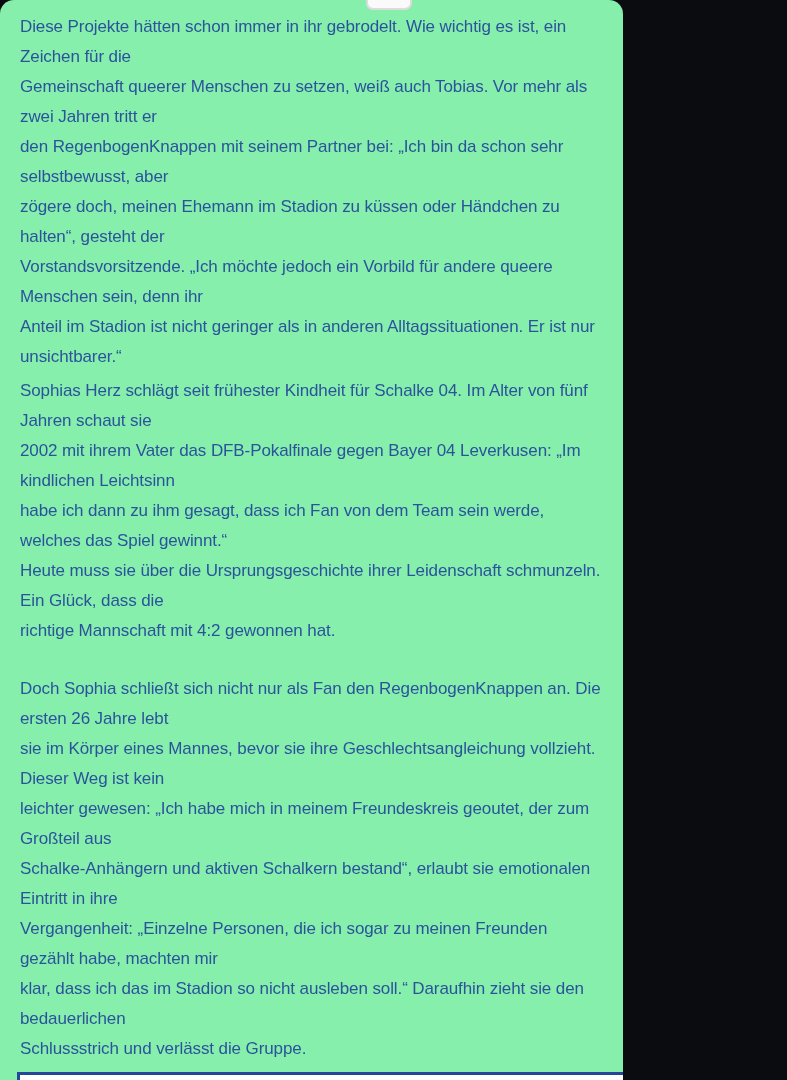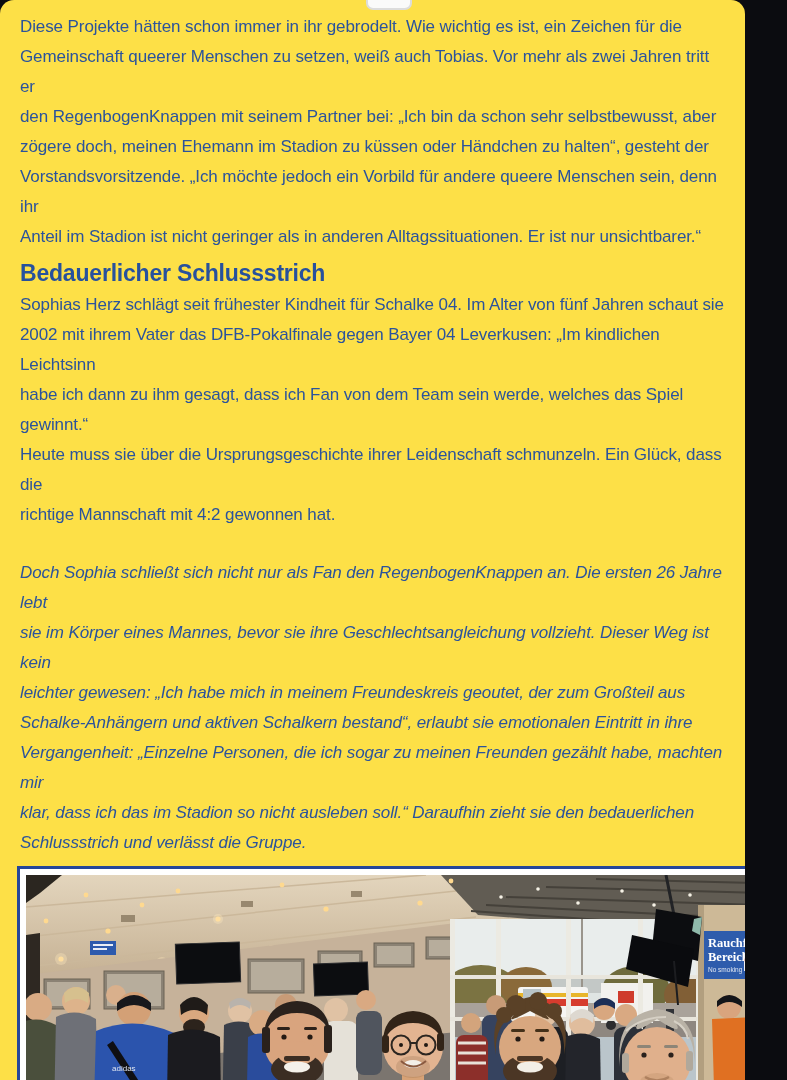--- a/index.html
+++ b/index.html
@@ -4,41 +4,41 @@
 <style>
   html,body{margin:0;padding:0;}
   body{
     width:787px;height:1080px;
     background:#0b0c10;
     font-family:"Liberation Sans","DejaVu Sans",sans-serif;
     overflow:hidden;
   }
   .paper{
     position:relative;
-    width:745px;height:1080px;
-    background:#fde047;
+    width:623px;height:1080px;
+    background:#86efac;
     border-radius:14px 14px 0 0;
     overflow:hidden;
     box-sizing:border-box;
     padding:12px 20px 0 20px;
   }
   .drag-handle{
     position:absolute;top:-7px;left:366px;width:42px;height:13px;
     border:2px solid #dcdcdc;background:#fafafa;border-radius:7px;
   }
   .body-par{
     margin:0;
     color:#2b539c;
     font-size:17px;
     line-height:30px;
     letter-spacing:-0.1px;
     white-space:pre-line;
   }
   .p2{margin-top:4px;}
-  .p3{margin-top:28px;font-style:italic;}
+  .p3{margin-top:28px;}
   h2.headline{
     margin:8px 0 0 0;
     color:#27519d;
     font-size:23px;
     line-height:26px;
     font-weight:bold;
     letter-spacing:-0.2px;
   }
   .photo-card{
     position:relative;
@@ -71,21 +71,20 @@
 <div class="paper">
   <div class="drag-handle"></div>
 
   <p class="body-par">Diese Projekte hätten schon immer in ihr gebrodelt. Wie wichtig es ist, ein Zeichen für die
 Gemeinschaft queerer Menschen zu setzen, weiß auch Tobias. Vor mehr als zwei Jahren tritt er
 den RegenbogenKnappen mit seinem Partner bei: „Ich bin da schon sehr selbstbewusst, aber
 zögere doch, meinen Ehemann im Stadion zu küssen oder Händchen zu halten“, gesteht der
 Vorstandsvorsitzende. „Ich möchte jedoch ein Vorbild für andere queere Menschen sein, denn ihr
 Anteil im Stadion ist nicht geringer als in anderen Alltagssituationen. Er ist nur unsichtbarer.“</p>
 
-  <h2 class="headline">Bedauerlicher Schlussstrich</h2>
 
   <p class="body-par p2">Sophias Herz schlägt seit frühester Kindheit für Schalke 04. Im Alter von fünf Jahren schaut sie
 2002 mit ihrem Vater das DFB-Pokalfinale gegen Bayer 04 Leverkusen: „Im kindlichen Leichtsinn
 habe ich dann zu ihm gesagt, dass ich Fan von dem Team sein werde, welches das Spiel gewinnt.“
 Heute muss sie über die Ursprungsgeschichte ihrer Leidenschaft schmunzeln. Ein Glück, dass die
 richtige Mannschaft mit 4:2 gewonnen hat.</p>
 
   <p class="body-par p3">Doch Sophia schließt sich nicht nur als Fan den RegenbogenKnappen an. Die ersten 26 Jahre lebt
 sie im Körper eines Mannes, bevor sie ihre Geschlechtsangleichung vollzieht. Dieser Weg ist kein
 leichter gewesen: „Ich habe mich in meinem Freundeskreis geoutet, der zum Großteil aus

